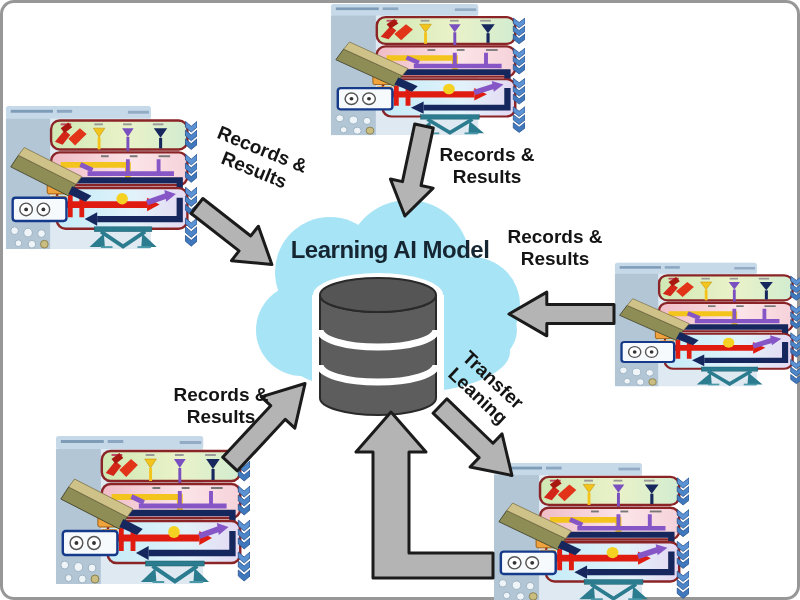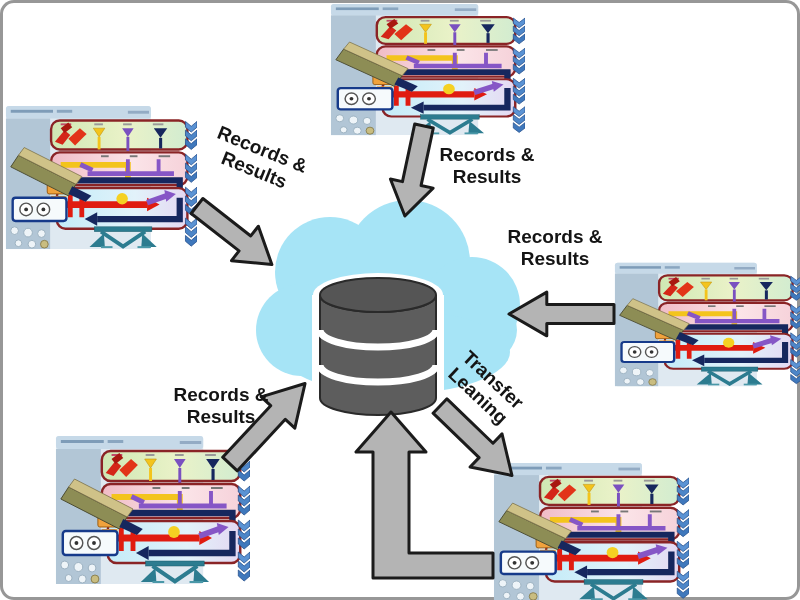--- a/index.html
+++ b/index.html
@@ -174,20 +174,21 @@
     <g fill="#b4b4b4" stroke="#1b1b1b" stroke-width="3" stroke-linejoin="round">
       <use href="#blockArrow" transform="translate(197,206) rotate(38) scale(0.95,0.95)"></use>
       <use href="#blockArrow" transform="translate(424,126) rotate(102) scale(0.92,0.95)"></use>
       <use href="#blockArrow" transform="translate(614,314) rotate(180) scale(1.05,0.95)"></use>
       <use href="#blockArrow" transform="translate(230,464) rotate(-47) scale(1.1,1)"></use>
       <use href="#blockArrow" transform="translate(440,406) rotate(44)"></use>
       <path d="M409,553 L409,452 L426,452 L391,412 L356,452 L373,452 L373,578 L493,578 L493,553 Z"></path>
     </g>
   </svg>
 
+  <div class="center-lbl">Learning AI Model</div>
 
   <div class="lbl lbl-tl">
     <span>Records &amp;</span>
     <span>Results</span>
   </div>
   <div class="lbl lbl-top">
     <span>Records &amp;</span>
     <span>Results</span>
   </div>
   <div class="lbl lbl-right">

